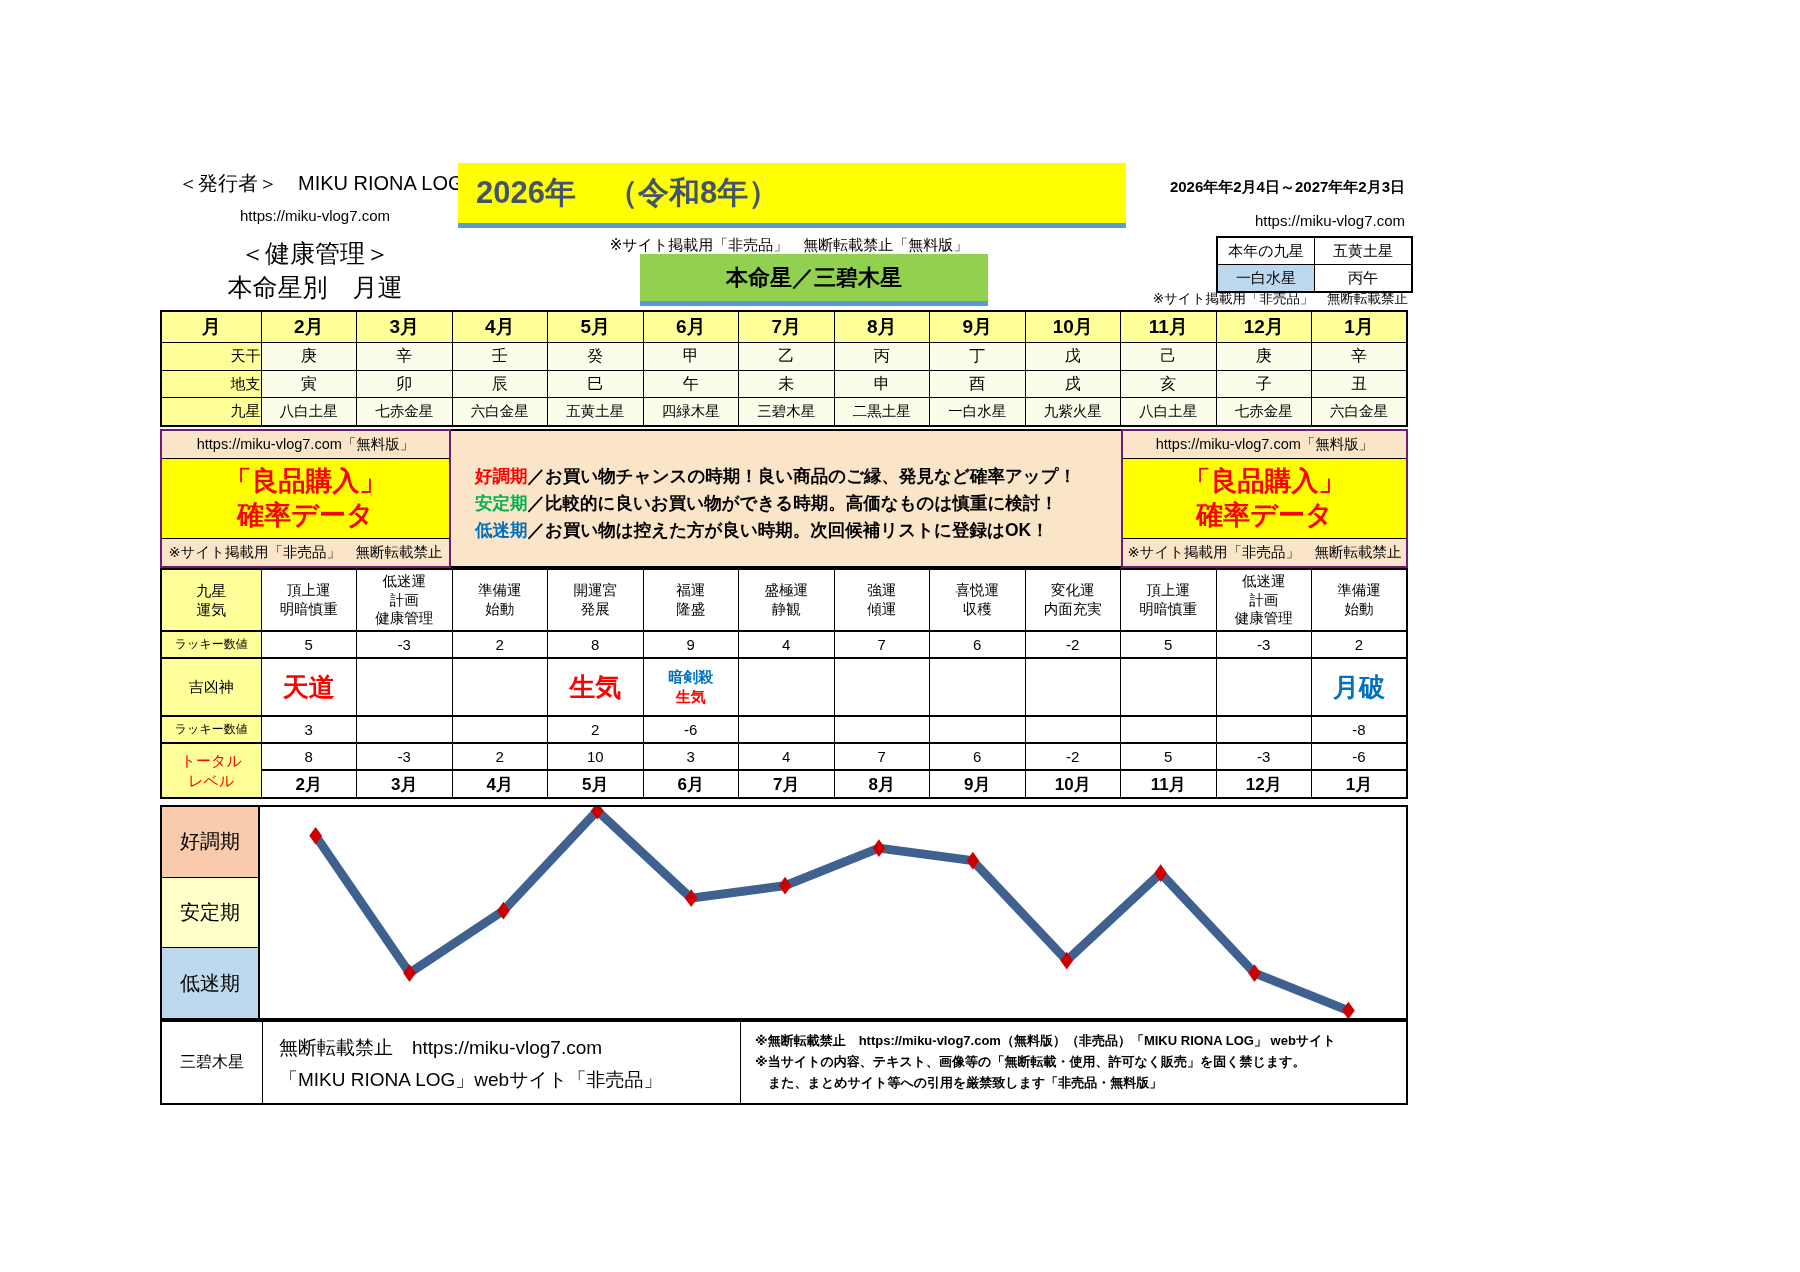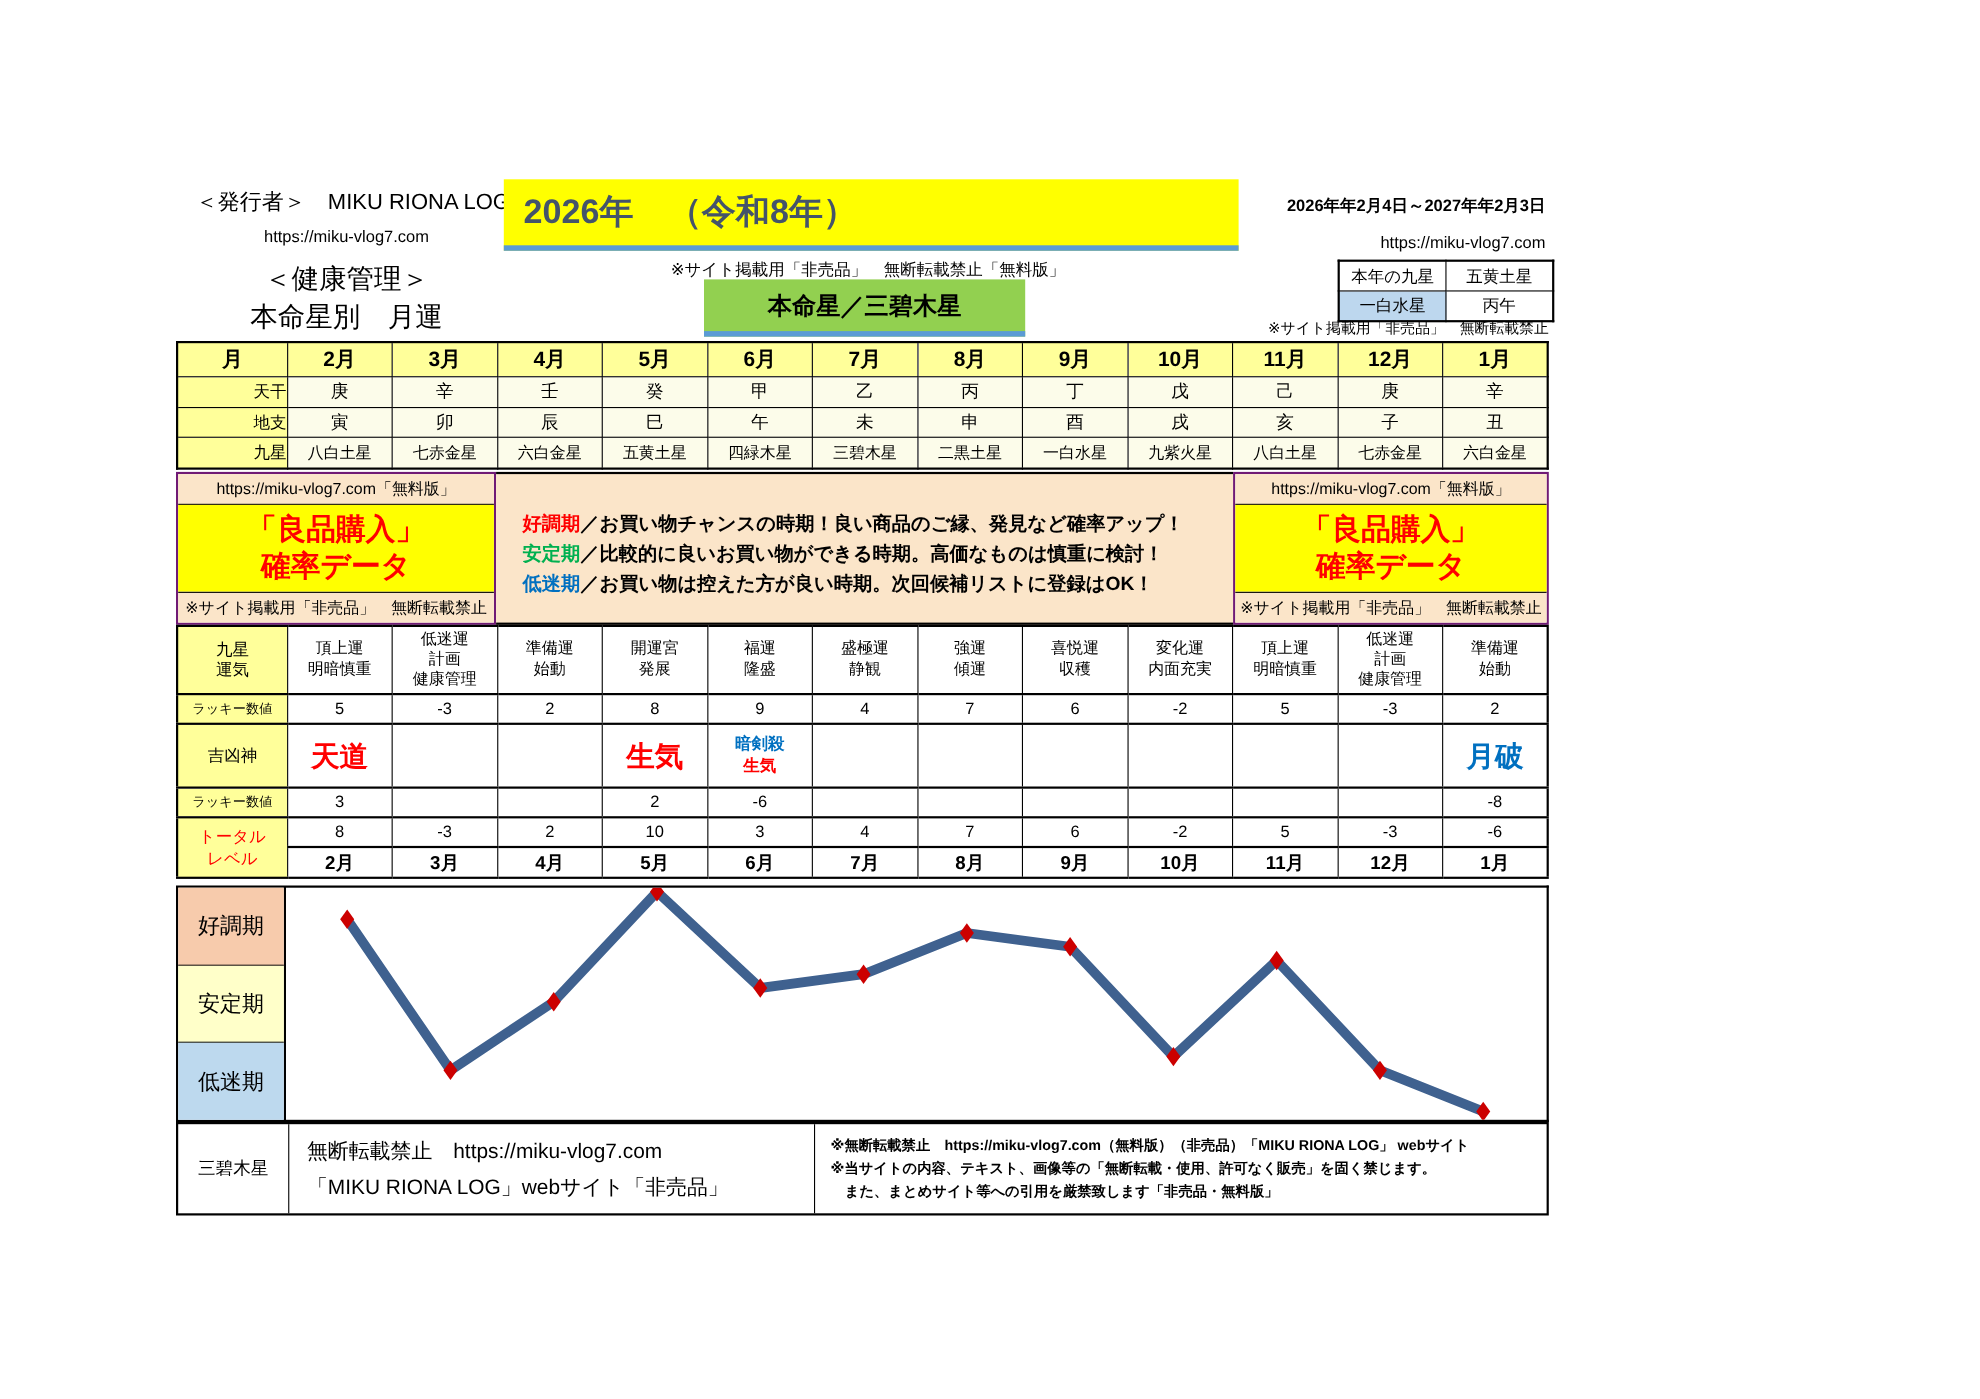--- a/index.html
+++ b/index.html
@@ -11,21 +11,21 @@
   .pub{left:178px;top:170px;font-size:20px;white-space:nowrap;}
   .pub-url{left:160px;top:207px;width:310px;text-align:center;font-size:15px;}
   .title-bar{left:458px;top:163px;width:668px;height:60px;background:#FFFF00;
              border-bottom:5px solid #5B9BD5;display:flex;align-items:center;
              color:#44546A;font-weight:bold;font-size:31px;white-space:nowrap;}
   .t-year{margin-left:18px;}
   .t-main{margin-left:auto;margin-right:92px;letter-spacing:2px;}
   .title-note{left:455px;top:236px;width:668px;text-align:center;font-size:15px;}
   .school{left:160px;top:237px;width:310px;text-align:center;font-size:25px;}
   .school-sub{left:160px;top:271px;width:310px;text-align:center;font-size:25px;}
-  .honmei{left:640px;top:254px;width:292px;height:47px;background:#92D050;
+  .honmei{left:640px;top:254px;width:348px;height:47px;background:#92D050;
           border-bottom:5px solid #5B9BD5;display:flex;align-items:center;justify-content:center;
           font-size:22px;font-weight:bold;}
   .period{left:990px;top:178px;width:415px;text-align:right;font-size:15px;font-weight:bold;}
   .period-url{left:990px;top:212px;width:415px;text-align:right;font-size:15px;}
   .year-table{left:1216px;top:236px;border-collapse:collapse;border:2px solid #000;}
   .year-table td{border:1px solid #000;width:94px;height:24px;text-align:center;font-size:15px;}
   .lblue{background:#BDD7EE;}
   .right-note{left:995px;top:290px;width:413px;text-align:right;font-size:13.5px;}
 
   

